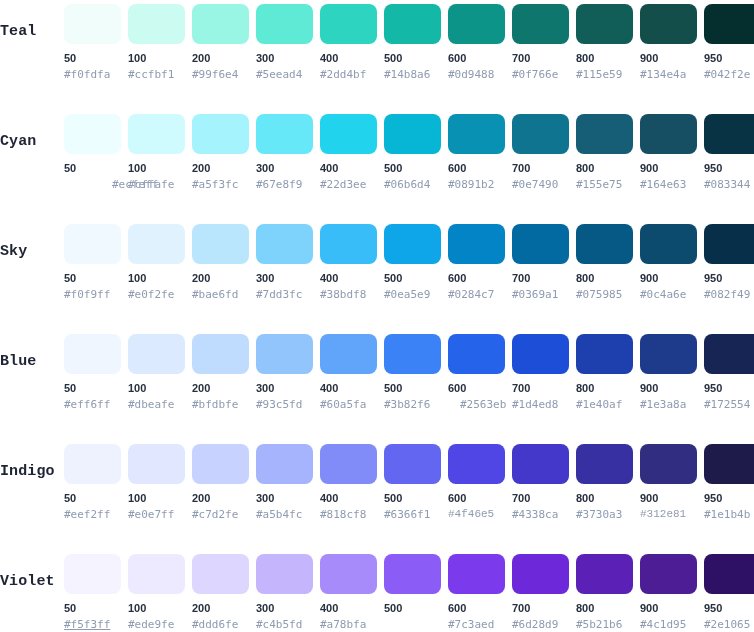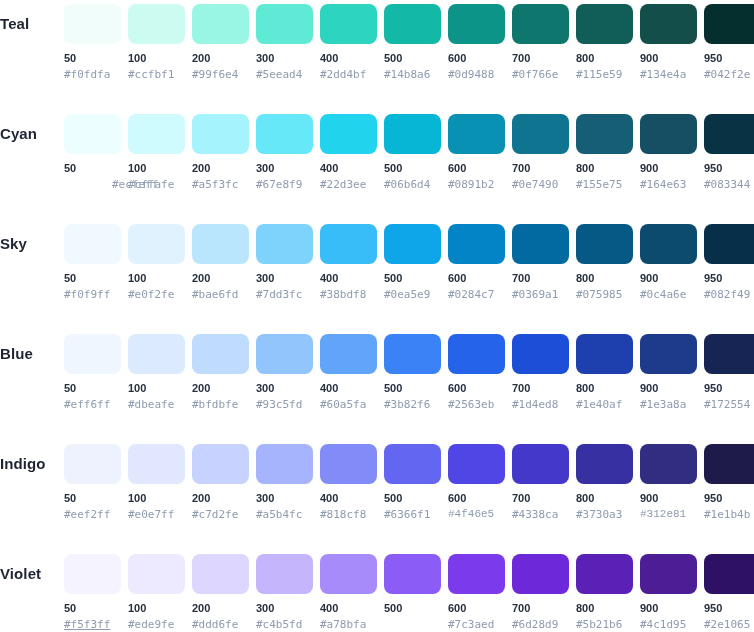--- a/index.html
+++ b/index.html
@@ -20,23 +20,23 @@
     height: 632px;
   }
   .palette-row {
     position: relative;
     height: 110px;
     width: 754px;
   }
   .row-name {
     position: absolute;
     left: 0px;
-    top: 13px;
+    top: 21px;
     width: 60px;
-    font-family: Liberation Sans, sans-serif;
+    font-family: Liberation Mono, monospace;
     font-size: 15px;
     font-weight: bold;
     color: #1e2433;
     letter-spacing: 0.1px;
     line-height: 22px;
     white-space: nowrap;
   }
   .swatch-track {
     position: absolute;
     left: 64px;
@@ -286,21 +286,21 @@
           <div class="swatch-hex" style="color: rgb(142, 155, 176);">#60a5fa</div>
         </div>
         <div class="swatch-cell" style="left: 320px; width: 57px;">
           <div class="swatch-chip" style="width: 57px; height: 40px; border-radius: 8px; background: rgb(59, 130, 246);"></div>
           <div class="swatch-step" style="color: rgb(38, 48, 63);">500</div>
           <div class="swatch-hex" style="color: rgb(142, 155, 176);">#3b82f6</div>
         </div>
         <div class="swatch-cell" style="left: 384px; width: 57px;">
           <div class="swatch-chip" style="width: 57px; height: 40px; border-radius: 8px; background: rgb(37, 99, 235);"></div>
           <div class="swatch-step" style="color: rgb(38, 48, 63);">600</div>
-          <div class="swatch-hex" style="color: rgb(142, 155, 176);">#2563eb</div>
+          <div class="swatch-hex" style="color: rgb(142, 155, 176); margin-left: 12px;">#2563eb</div>
         </div>
         <div class="swatch-cell" style="left: 448px; width: 57px;">
           <div class="swatch-chip" style="width: 57px; height: 40px; border-radius: 8px; background: rgb(29, 78, 216);"></div>
           <div class="swatch-step" style="color: rgb(38, 48, 63);">700</div>
           <div class="swatch-hex" style="color: rgb(142, 155, 176);">#1d4ed8</div>
         </div>
         <div class="swatch-cell" style="left: 512px; width: 57px;">
           <div class="swatch-chip" style="width: 57px; height: 40px; border-radius: 8px; background: rgb(30, 64, 175);"></div>
           <div class="swatch-step" style="color: rgb(38, 48, 63);">800</div>
           <div class="swatch-hex" style="color: rgb(142, 155, 176);">#1e40af</div>

